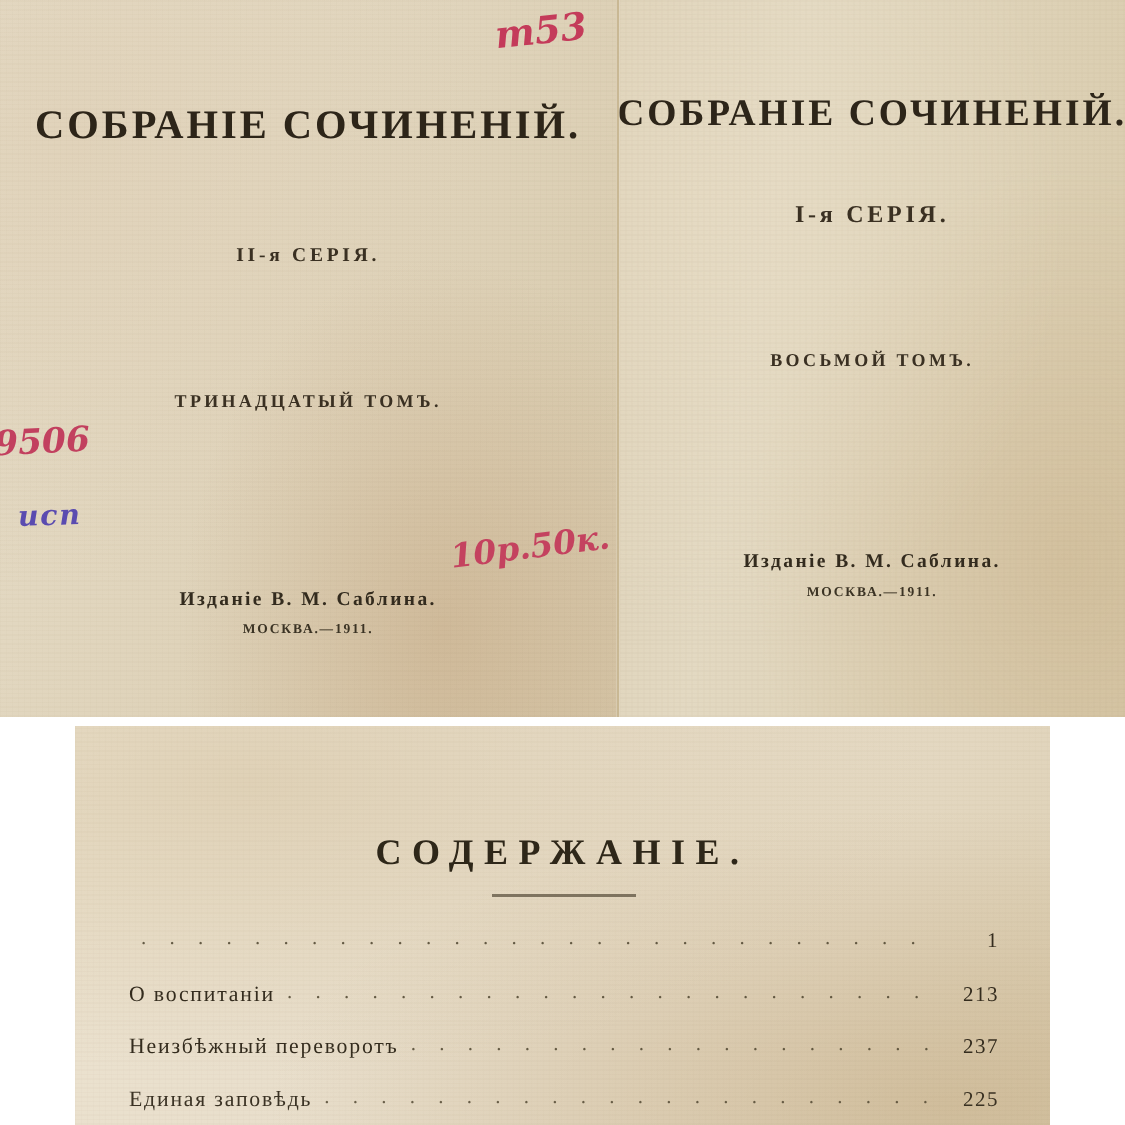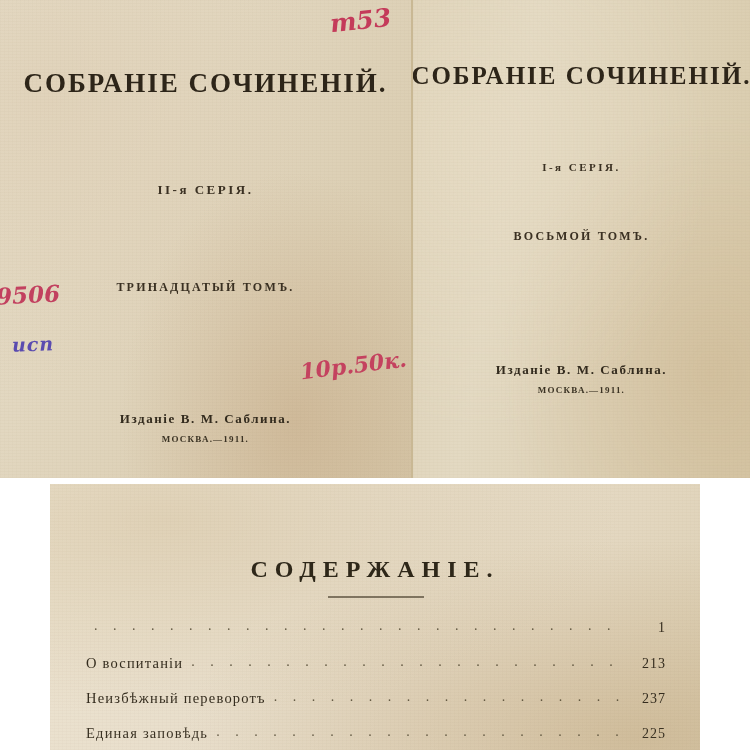--- a/index.html
+++ b/index.html
@@ -93,38 +93,38 @@
 
   .tp-series {
     font-family: "Liberation Serif", serif;
     font-weight: bold;
     color: #3a3022;
     letter-spacing: 2.5px;
     text-align: center;
   }
   .page-left .tp-series {
     font-size: 13px;
-    margin-top: 83px;
+    margin-top: 63px;
     text-align: right;
   }
   .page-right .tp-series {
-    font-size: 11px;
-    margin-top: 71px;
+    font-size: 16px;
+    margin-top: 45px;
   }
 
   .tp-volume {
     font-family: "Liberation Serif", serif;
     font-weight: bold;
     color: #3a3022;
     letter-spacing: 2.2px;
     text-align: center;
     font-size: 12px;
   }
   .page-left .tp-volume { margin-top: 82px; }
-  .page-right .tp-volume { margin-top: 56px; }
+  .page-right .tp-volume { margin-top: 80px; }
 
   .tp-publisher {
     font-family: "Liberation Serif", serif;
     font-weight: bold;
     color: #332b1e;
     letter-spacing: 1.6px;
     text-align: center;
     font-size: 13px;
   }
   .page-left .tp-publisher { margin-top: 116px; }

